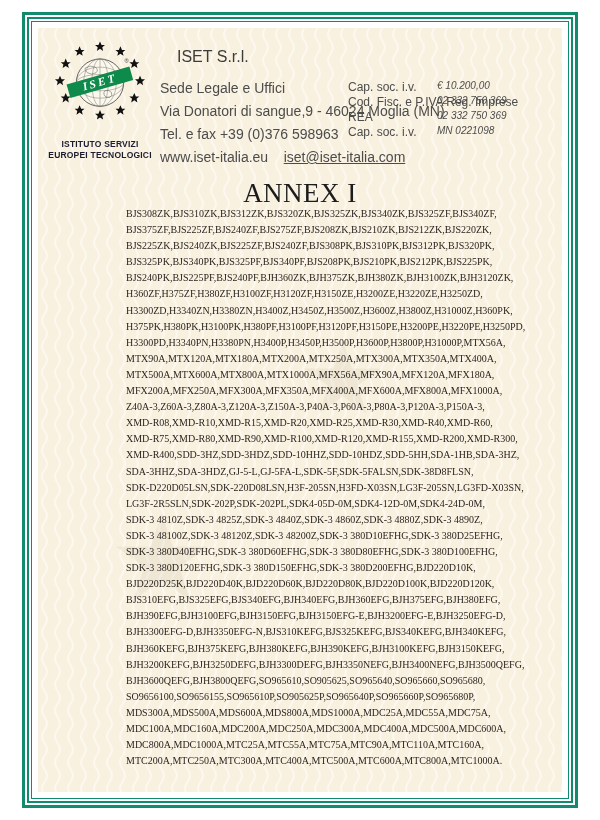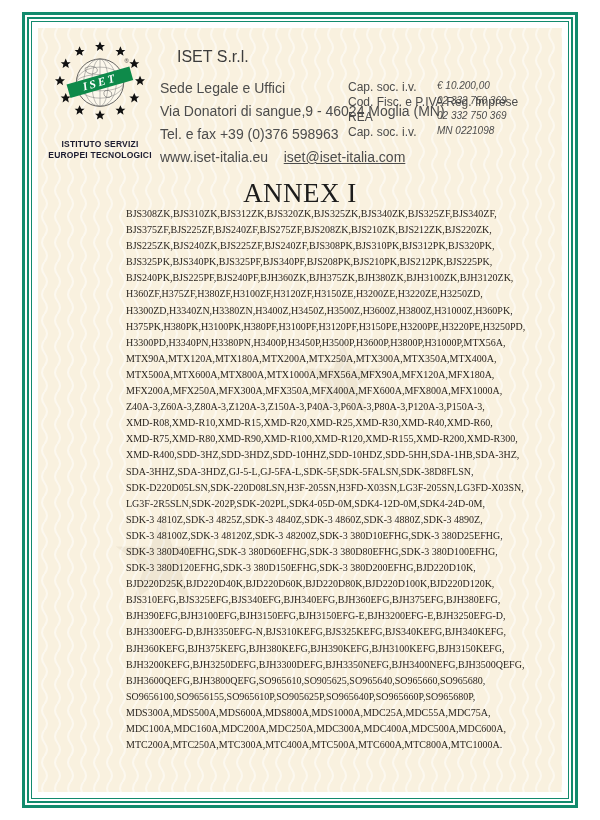--- a/index.html
+++ b/index.html
@@ -174,16 +174,17 @@
       <div class="model-line">BJD220D25K,BJD220D40K,BJD220D60K,BJD220D80K,BJD220D100K,BJD220D120K,</div>
       <div class="model-line">BJS310EFG,BJS325EFG,BJS340EFG,BJH340EFG,BJH360EFG,BJH375EFG,BJH380EFG,</div>
       <div class="model-line">BJH390EFG,BJH3100EFG,BJH3150EFG,BJH3150EFG-E,BJH3200EFG-E,BJH3250EFG-D,</div>
       <div class="model-line">BJH3300EFG-D,BJH3350EFG-N,BJS310KEFG,BJS325KEFG,BJS340KEFG,BJH340KEFG,</div>
       <div class="model-line">BJH360KEFG,BJH375KEFG,BJH380KEFG,BJH390KEFG,BJH3100KEFG,BJH3150KEFG,</div>
       <div class="model-line">BJH3200KEFG,BJH3250DEFG,BJH3300DEFG,BJH3350NEFG,BJH3400NEFG,BJH3500QEFG,</div>
       <div class="model-line">BJH3600QEFG,BJH3800QEFG,SO965610,SO905625,SO965640,SO965660,SO965680,</div>
       <div class="model-line">SO9656100,SO9656155,SO965610P,SO905625P,SO965640P,SO965660P,SO965680P,</div>
       <div class="model-line">MDS300A,MDS500A,MDS600A,MDS800A,MDS1000A,MDC25A,MDC55A,MDC75A,</div>
       <div class="model-line">MDC100A,MDC160A,MDC200A,MDC250A,MDC300A,MDC400A,MDC500A,MDC600A,</div>
+      <div class="model-line">MDC800A,MDC1000A,MTC25A,MTC55A,MTC75A,MTC90A,MTC110A,MTC160A,</div>
       <div class="model-line">MTC200A,MTC250A,MTC300A,MTC400A,MTC500A,MTC600A,MTC800A,MTC1000A.</div>
     </div>
 
 </div>
 
 </body></html>

